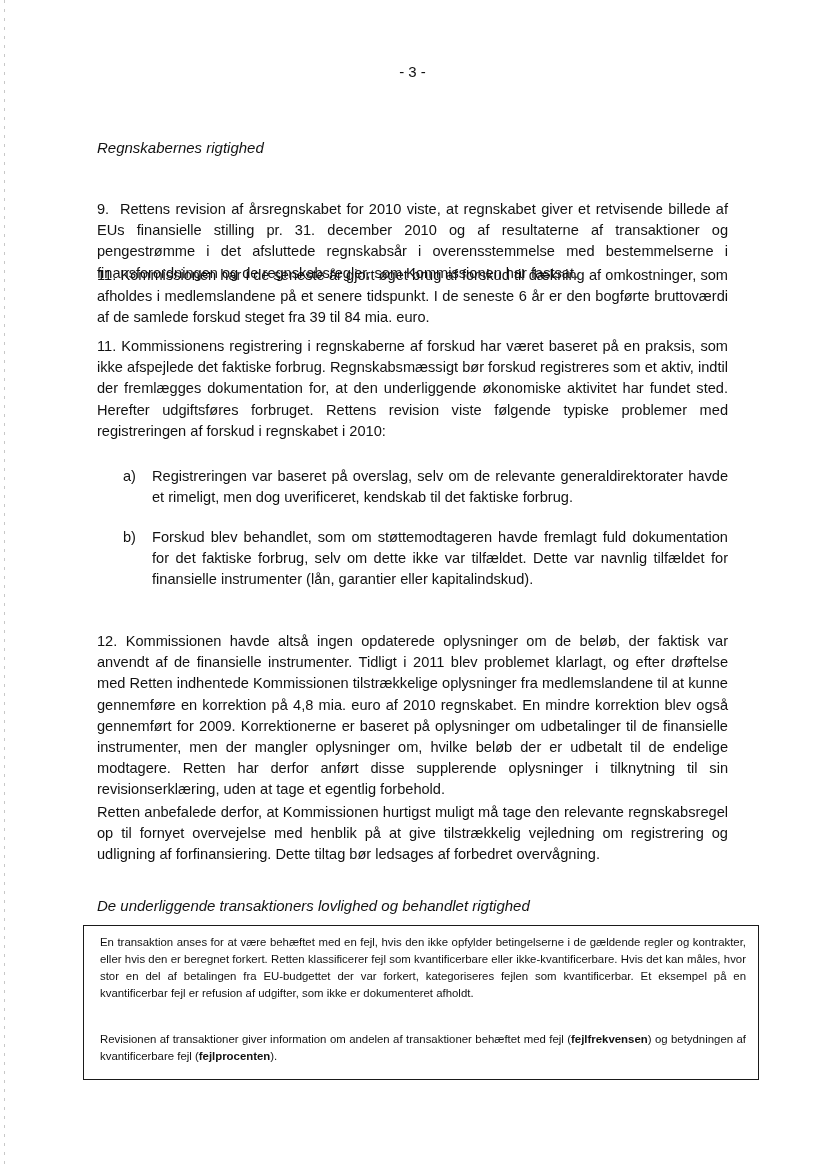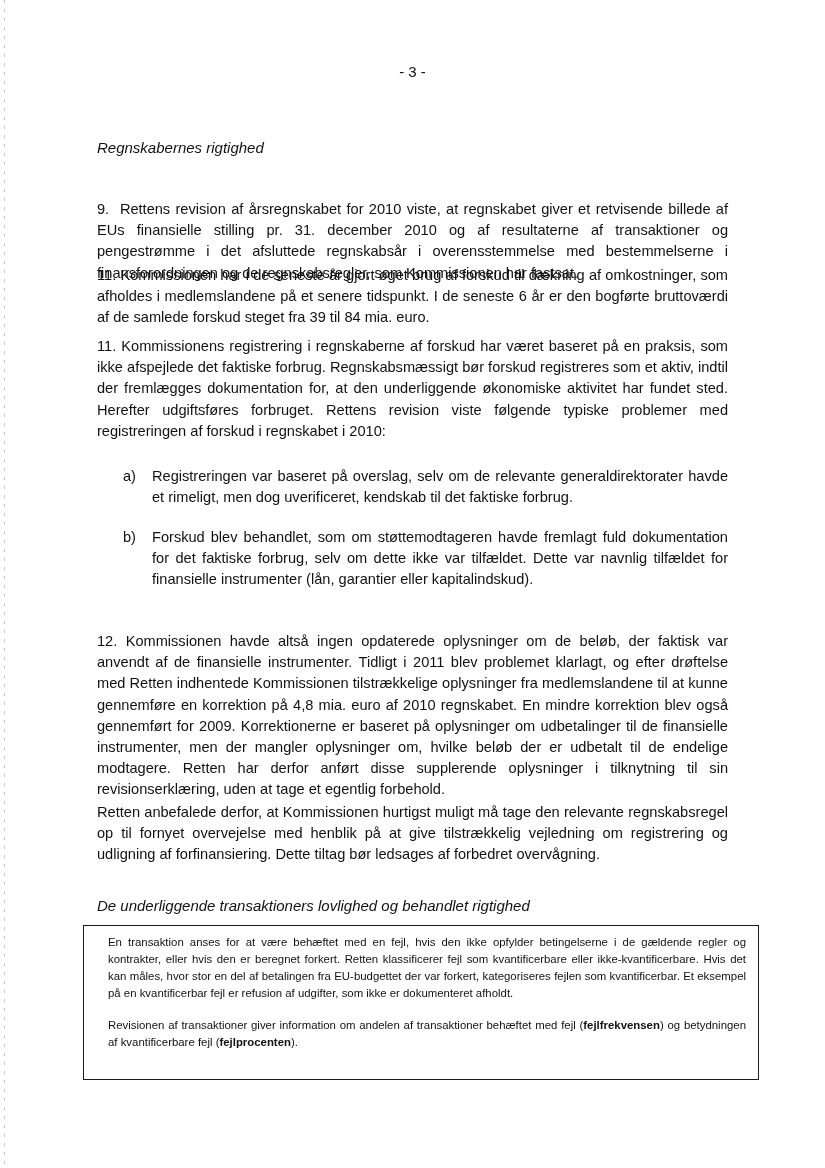--- a/index.html
+++ b/index.html
@@ -76,31 +76,31 @@
       text-align-last: left;
     }
     .info-box {
       position: absolute;
       left: 83px;
       top: 925px;
       width: 676px;
       height: 155px;
       border: 1.5px solid #1a1a1a;
       box-sizing: border-box;
-      padding: 8px 12px 0 24px;
+      padding: 8px 12px 0 16px;
       font-size: 11.4px;
       line-height: 17px;
     }
     .info-box p {
       margin: 0;
       text-align: justify;
       text-align-last: left;
     }
     .info-box p + p {
-      margin-top: 15px;
+      margin-top: 29px;
     }
     .info-box b {
       font-weight: bold;
     }
   </style>
 </head>
 <body>
 
 <div class="scan-edge-left"></div>
 

